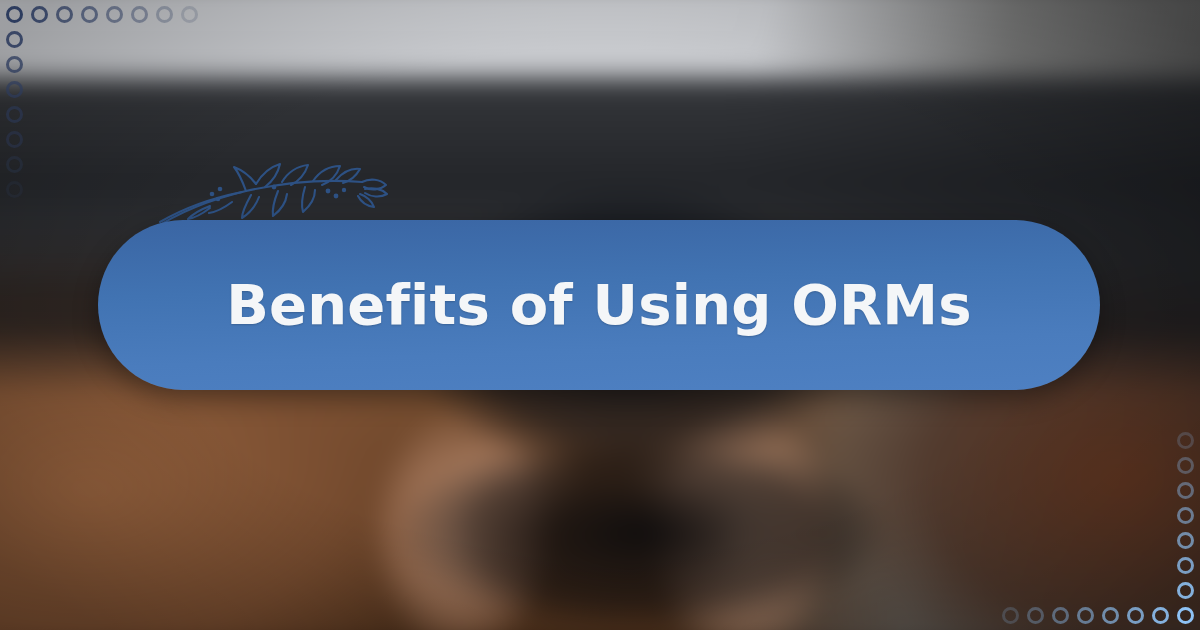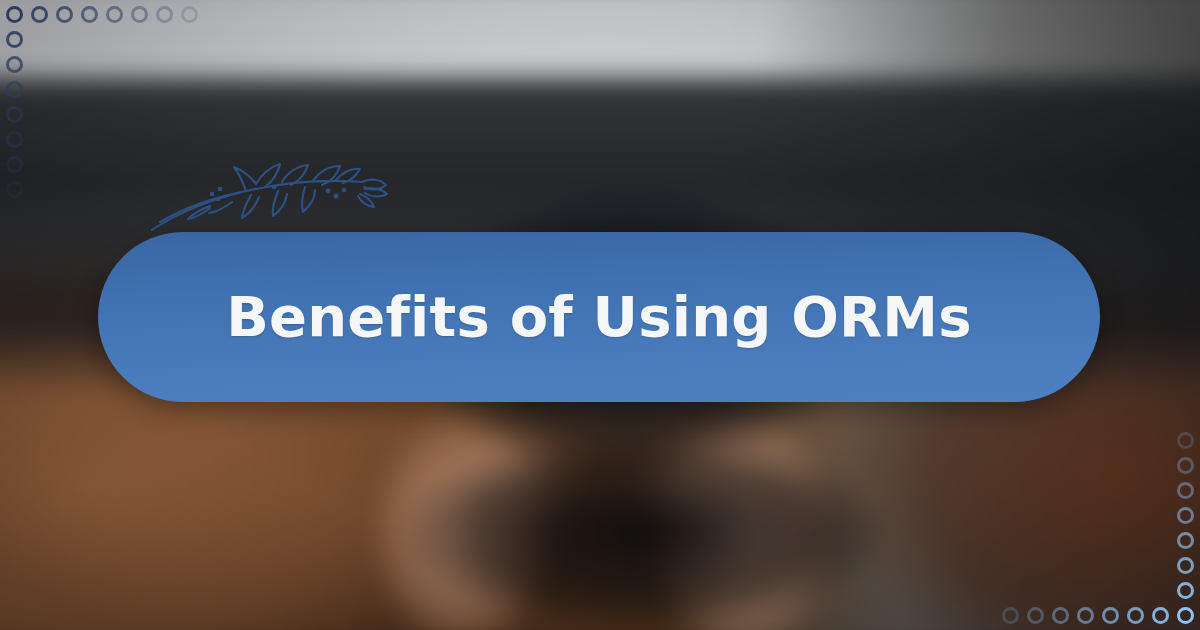--- a/index.html
+++ b/index.html
@@ -63,21 +63,21 @@
     left:150px; top:158px;
     width:262px; height:76px;
     color:#2e5489;
     opacity:.95;
   }
   .ornament svg{ display:block; width:100%; height:100%; }
 
   
   .title-pill{
     position:absolute;
-    left:98px; top:232px;
+    left:98px; top:220px;
     width:1002px; height:170px;
     border-radius:85px;
     background:linear-gradient(178deg,#3a65a3 0%, #4173b2 38%, #4a7cbd 72%, #4e80c2 100%);
     box-shadow:0 10px 26px rgba(0,0,0,.33);
     display:flex; align-items:center; justify-content:center;
     text-align:center;
   }
   .title-text{
     color:#f4f6f8;
     font-size:56px;

